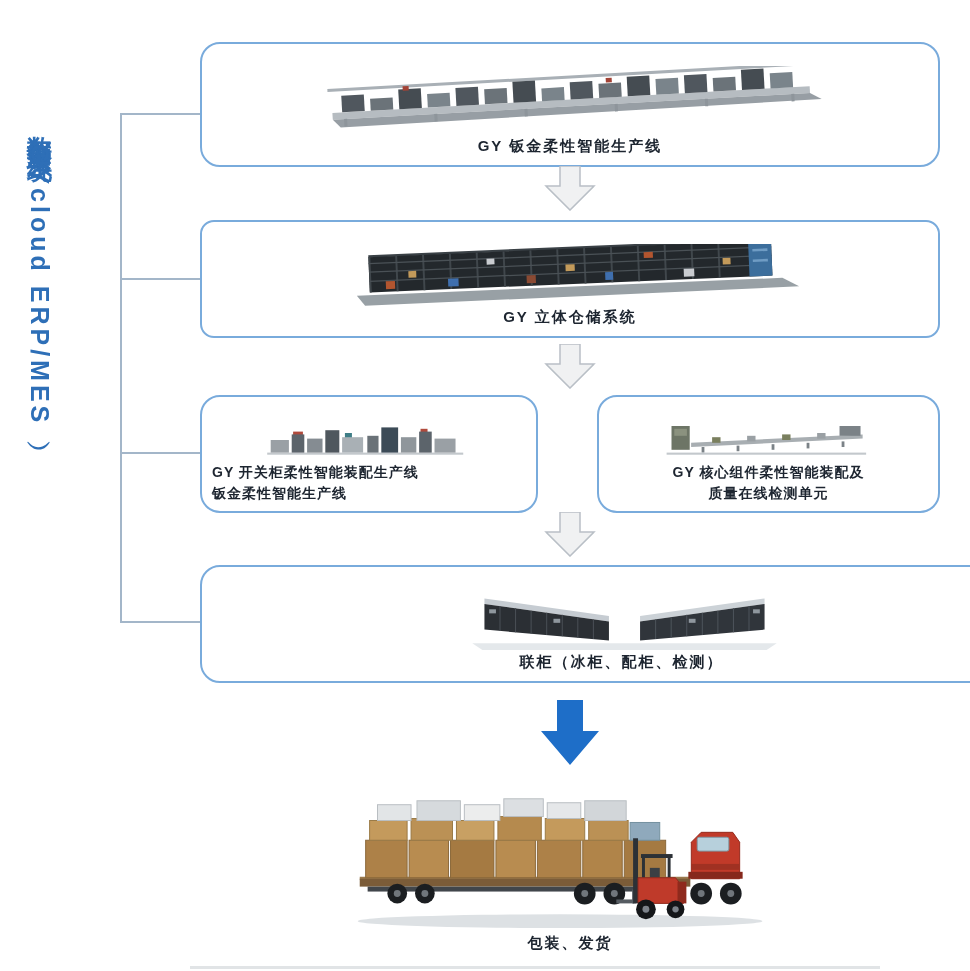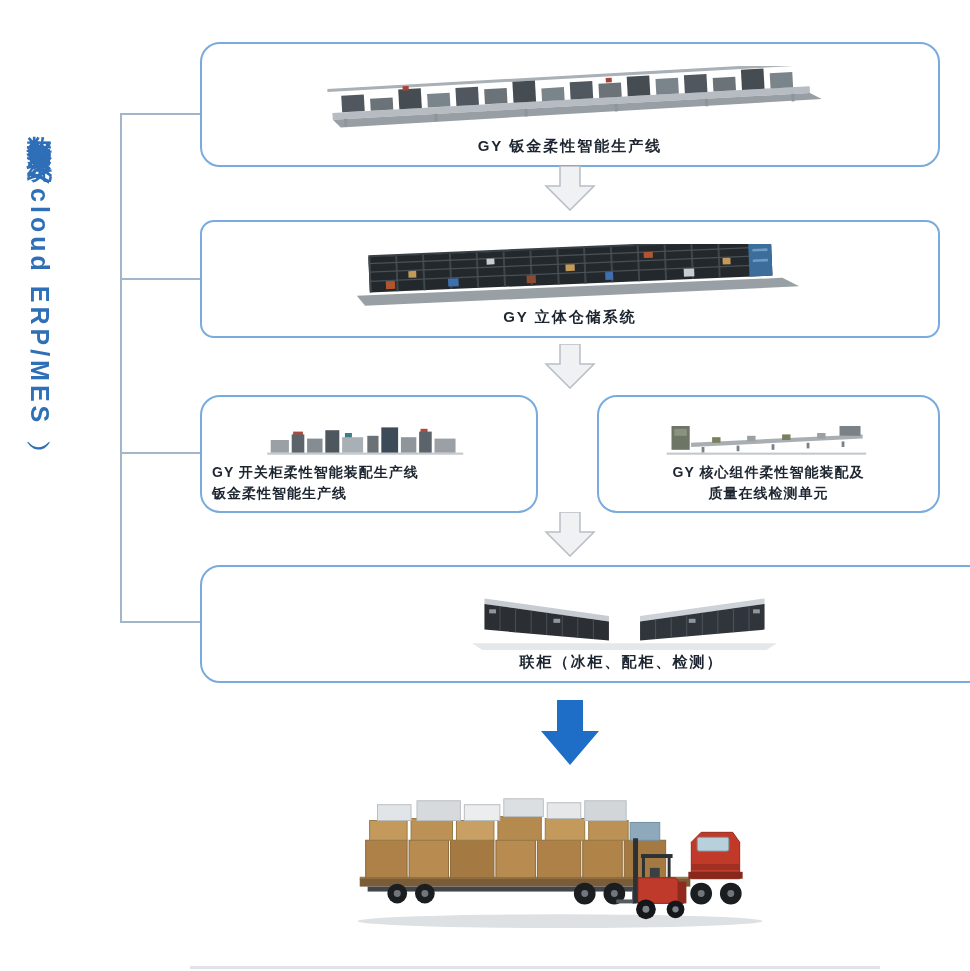--- a/index.html
+++ b/index.html
@@ -264,16 +264,17 @@
       <rect x="306" y="86" width="10" height="10" fill="#3a3f44"></rect>
       <polygon points="294,96 332,96 340,106 340,122 294,122" fill="#bf3a2a" stroke="#8f2a1d"></polygon>
       <rect x="334" y="100" width="9" height="22" fill="#8f2a1d"></rect>
       <circle cx="302" cy="128" r="10" fill="#141619"></circle>
         <circle cx="302" cy="128" r="3.5" fill="#7c828a"></circle>
       <circle cx="332" cy="128" r="9" fill="#141619"></circle>
         <circle cx="332" cy="128" r="3.2" fill="#7c828a"></circle>
     </svg>
   </div>
 
+  <div class="ship-label">包装、发货</div>
 
   <div class="artifact"></div>
 
 </div>
 
 </body></html>

